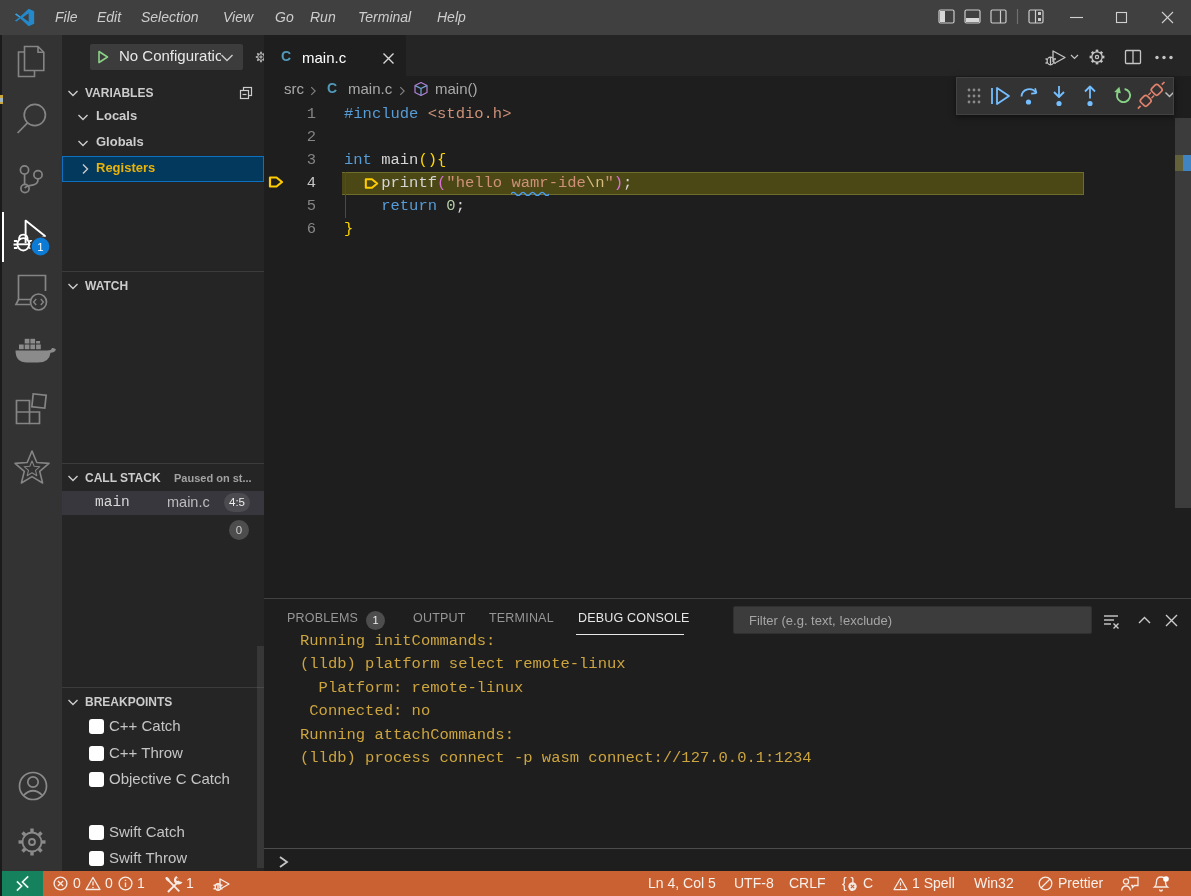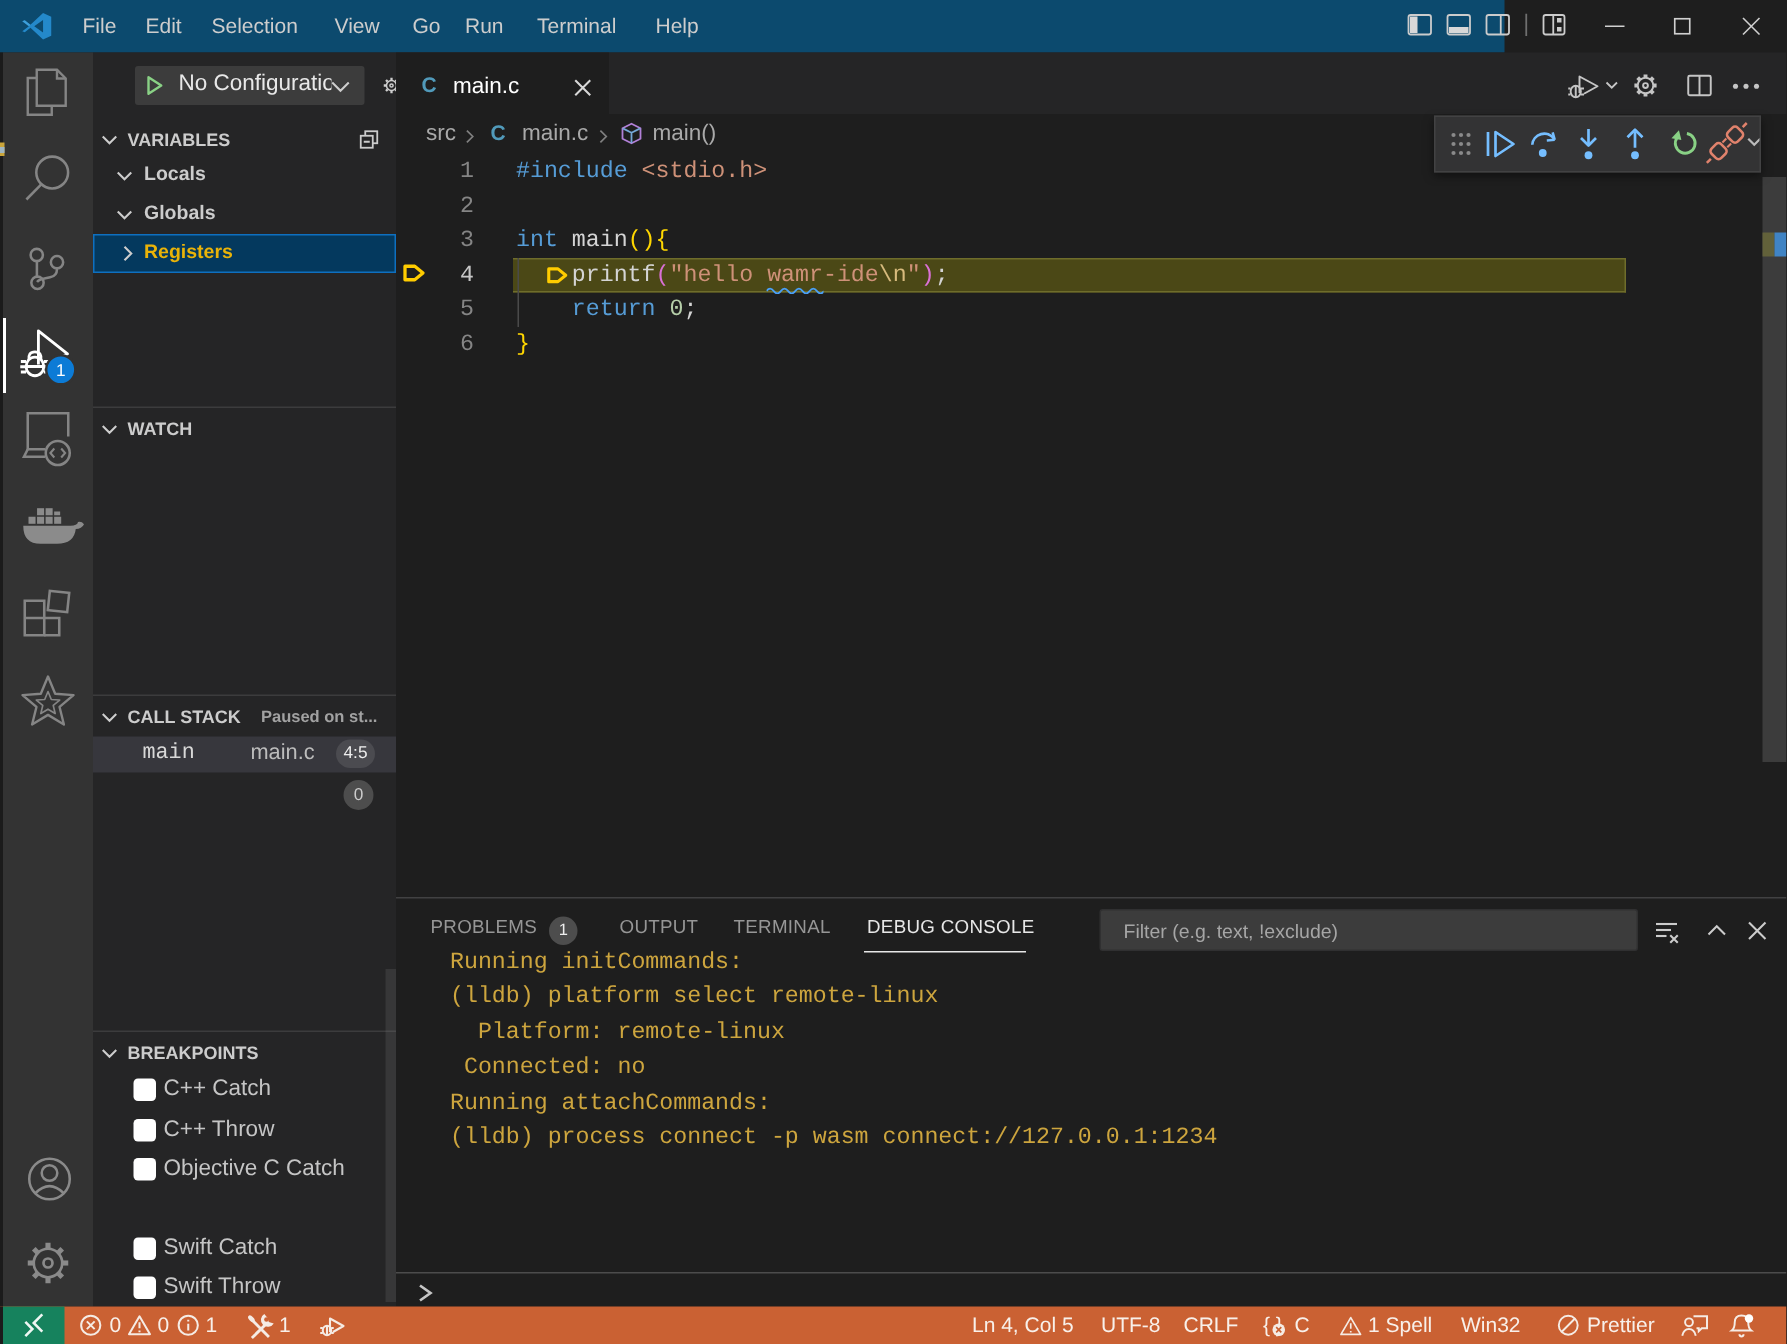--- a/index.html
+++ b/index.html
@@ -1,21 +1,21 @@
 <!DOCTYPE html>
 <html><head>
 <meta charset="utf-8">
 <style>
   * { margin:0; padding:0; box-sizing:border-box; }
   html,body { width:1191px; height:896px; overflow:hidden; background:#1e1e1e;
     font-family:"Liberation Sans", sans-serif; }
   .abs { position:absolute; }
   #root { position:relative; width:1191px; height:896px; }
   
-  #titlebar { left:0; top:0; width:1003px; height:35px; background:#0c4a6e; color:#cccccc; }
+  #titlebar { left:0; top:0; width:1191px; height:35px; background:#404040; color:#cccccc;font-style:italic; }
   .menuitem { position:absolute; top:0; height:35px; line-height:35px; font-size:14px; color:#cdcdcd; }
   #titletext { position:absolute; top:0; height:35px; line-height:35px; font-size:14.4px; color:#cbcbcb; }
   
   #edgestrip { left:0; top:35px; width:2px; height:836px; background:#1b1b1b; }
   #activitybar { left:2px; top:35px; width:60px; height:836px; background:#333333; }
   .aicon { position:absolute; left:6px; width:48px; height:48px; }
   #activebar { position:absolute; left:0; top:177px; width:2px; height:50px; background:#ffffff; }
   
   #sidebar { left:62px; top:35px; width:202px; height:836px; background:#252526; color:#cccccc; }
   .sechead { position:absolute; left:0; width:202px; height:22px; font-size:12px; font-weight:bold; color:#cccccc; }

